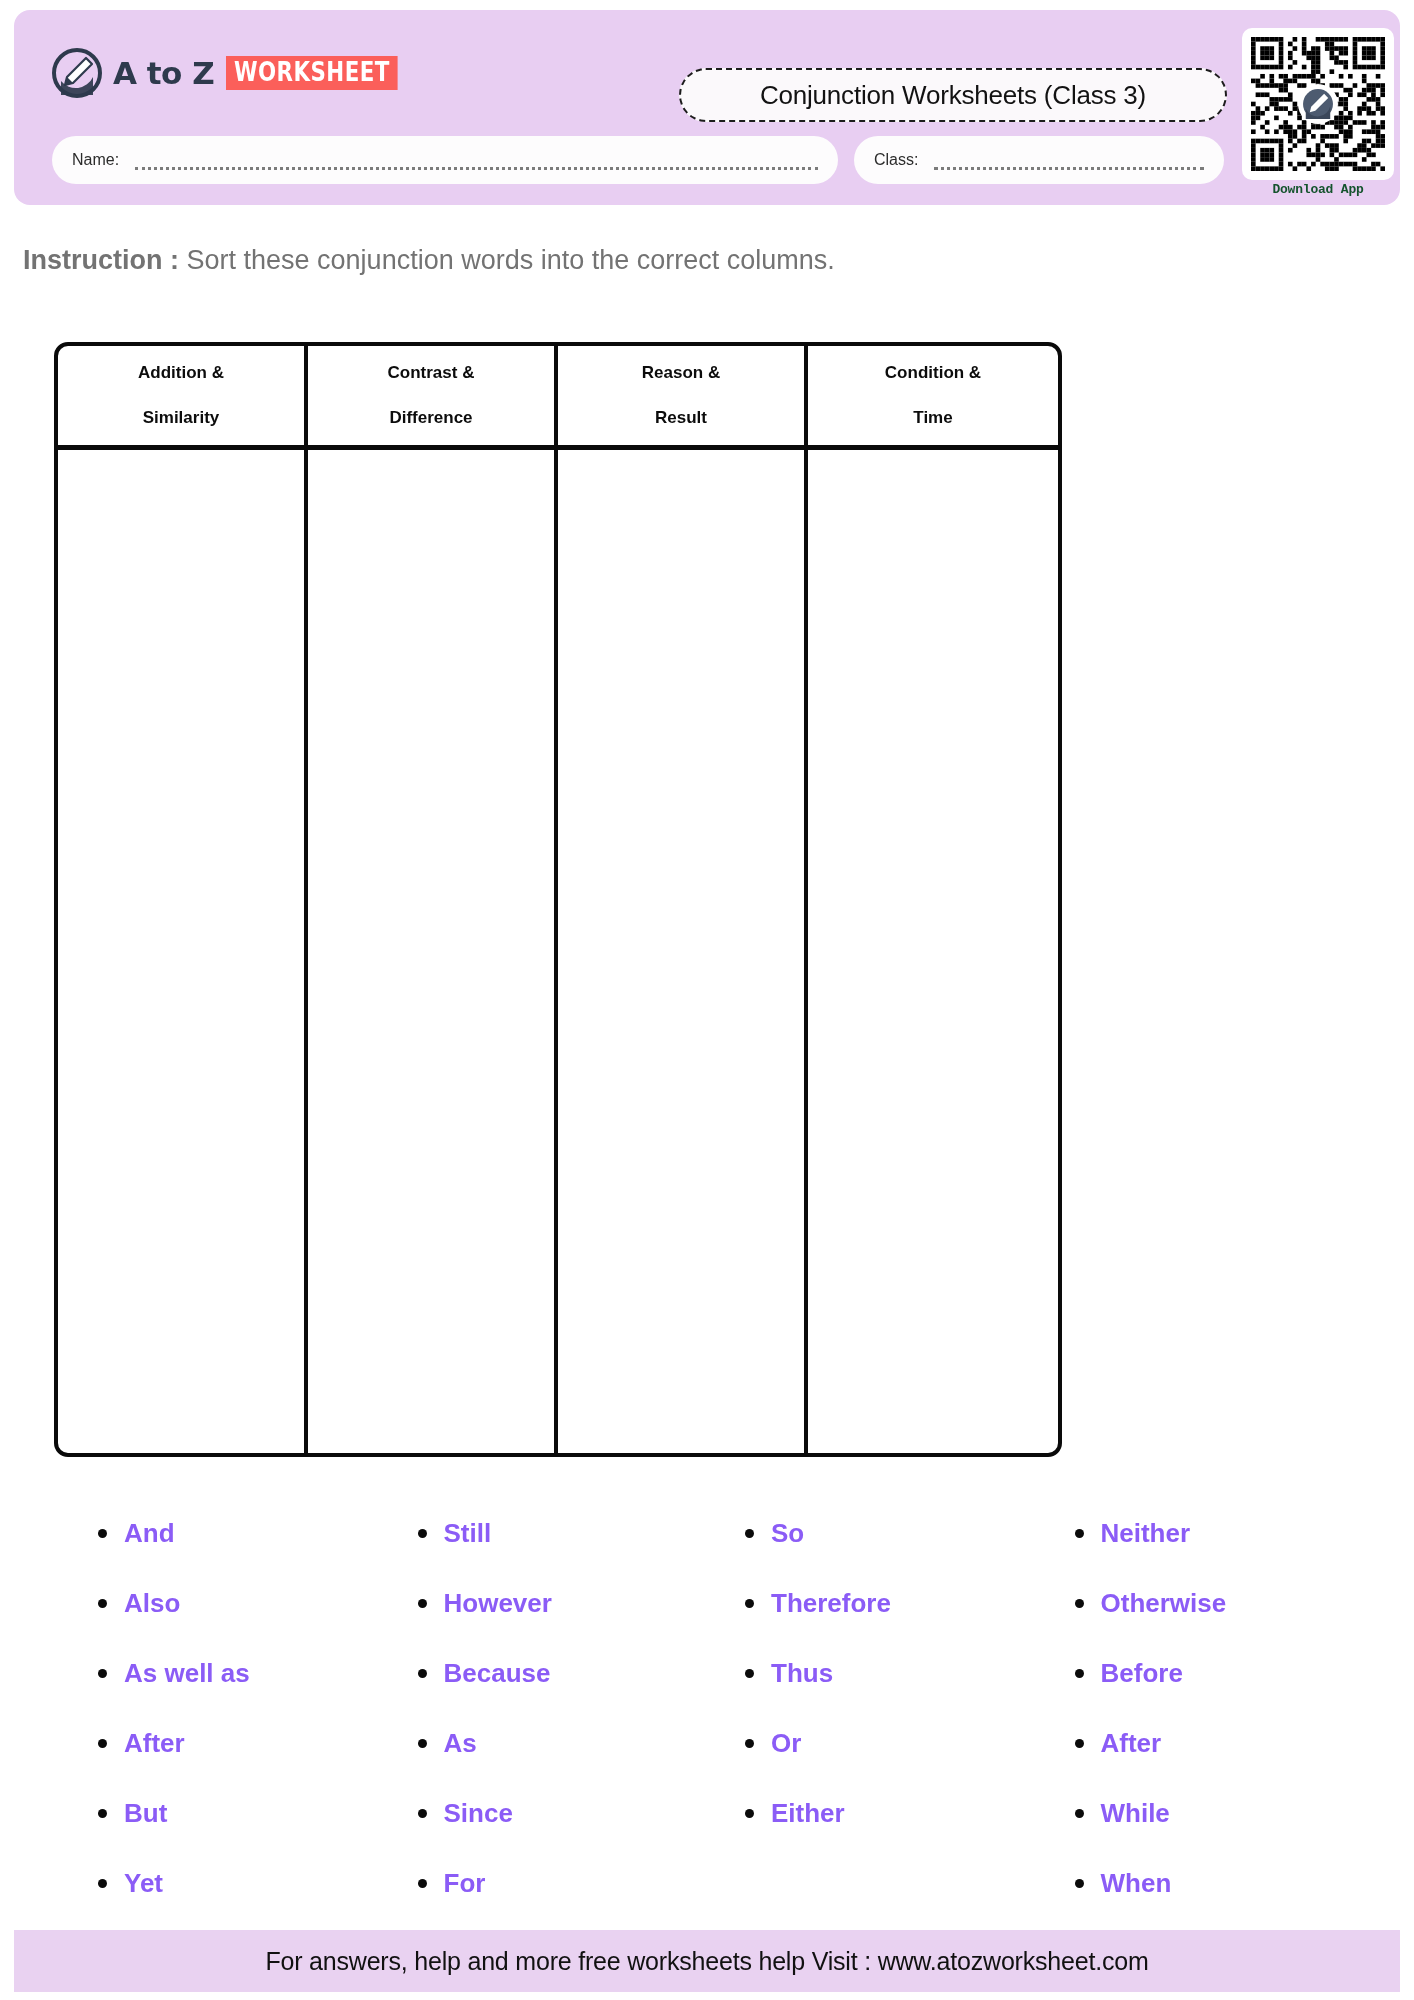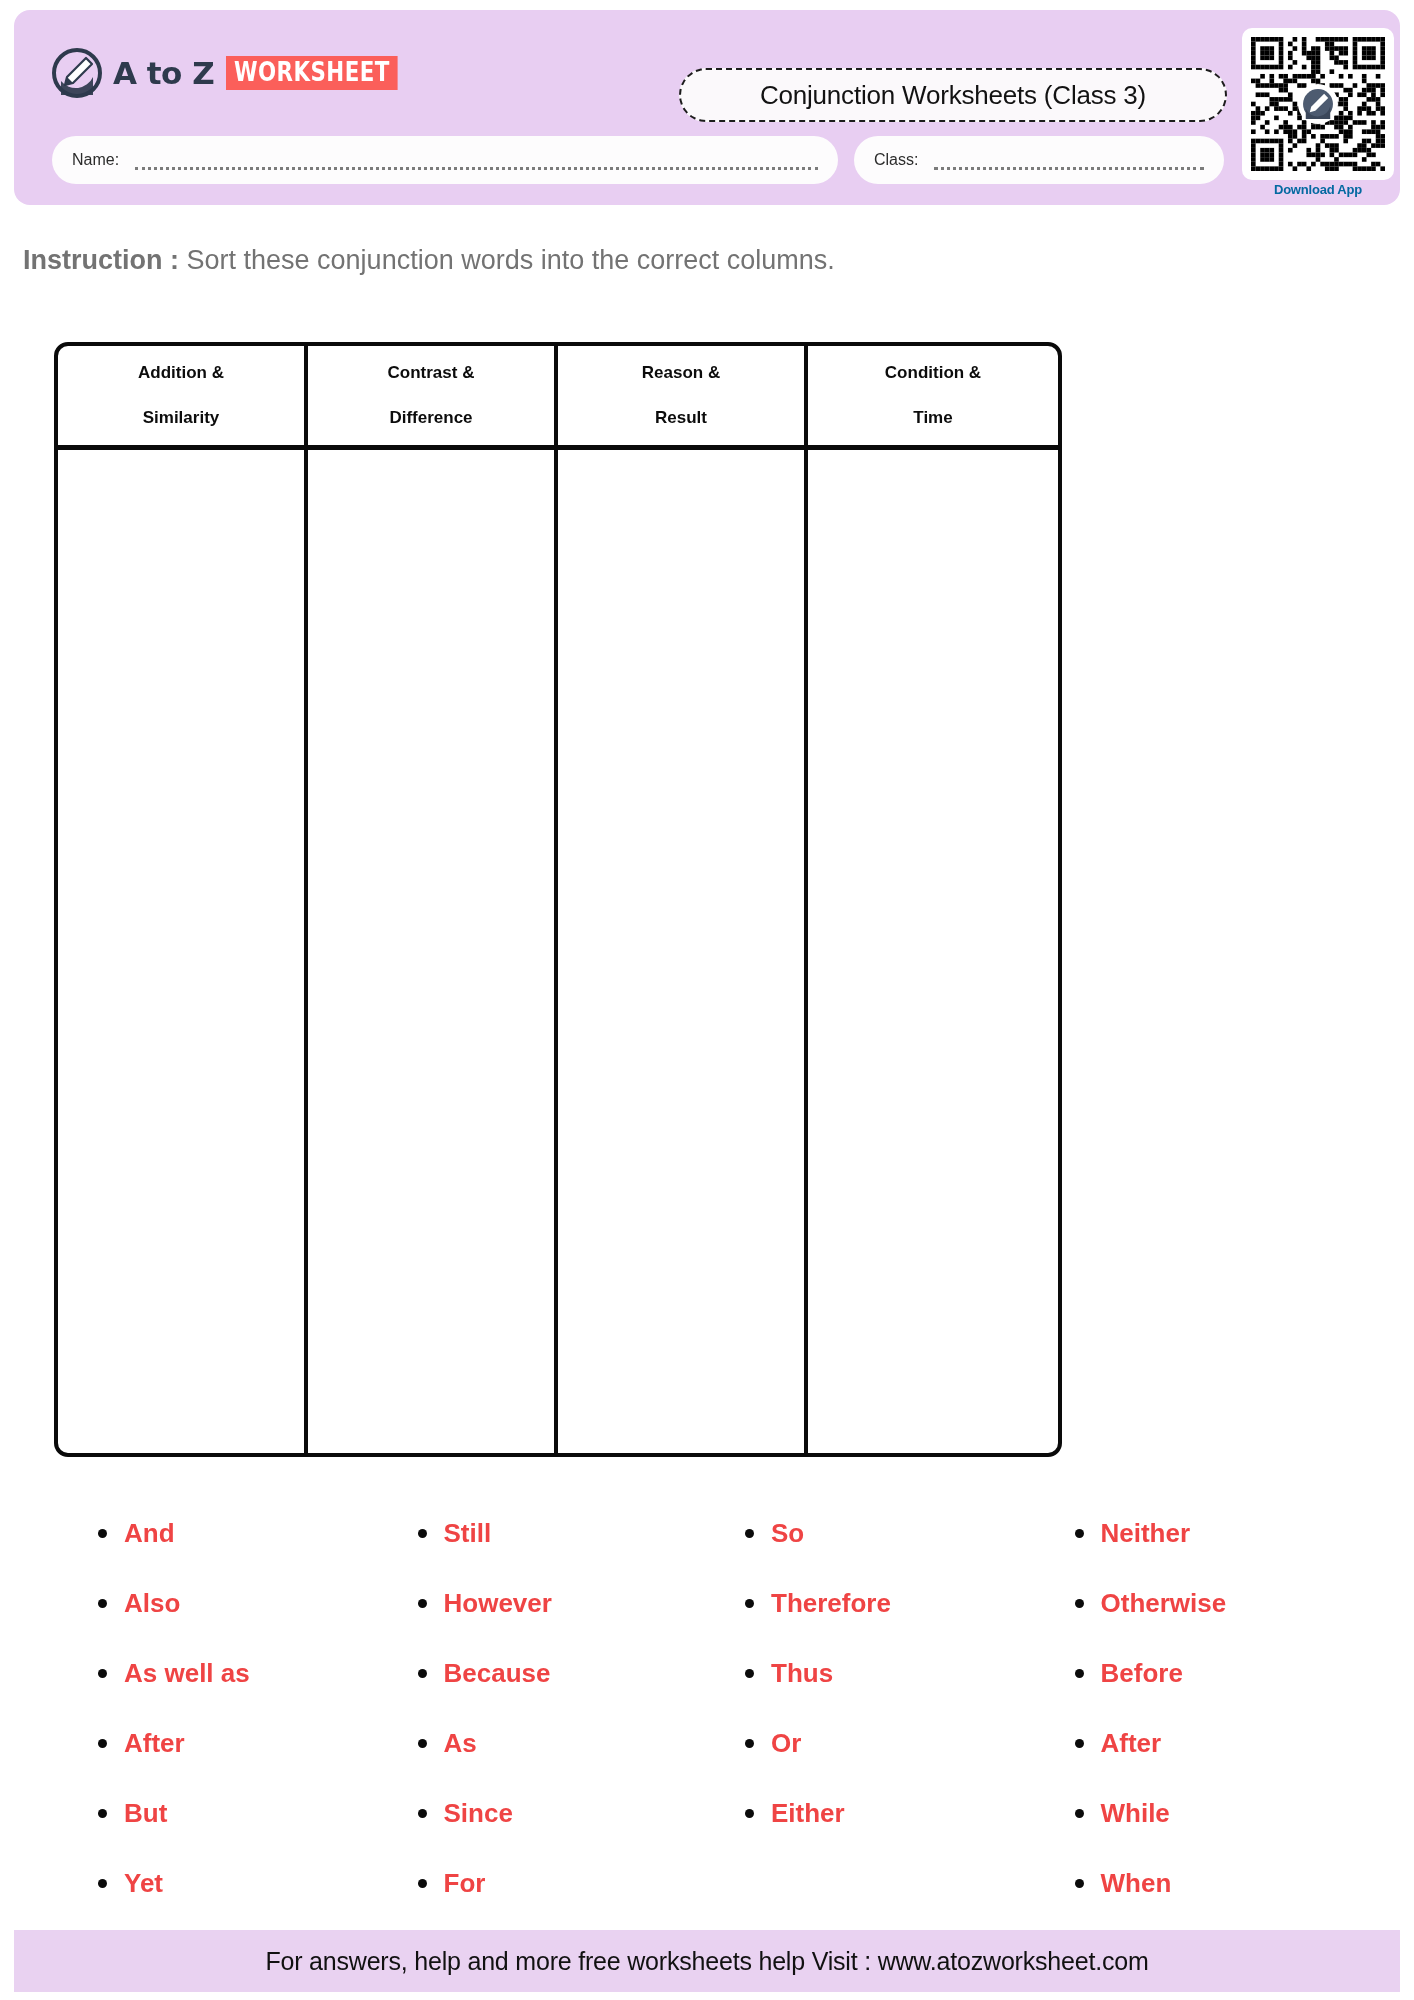--- a/index.html
+++ b/index.html
@@ -161,23 +161,24 @@
     background: #ffffff;
     border-radius: 50%;
     display: flex;
     align-items: center;
     justify-content: center;
   }
 
   .qr-caption {
     font-size: 13px;
     font-weight: bold;
-    color: #0369a1;
+    color: #14532d;
     margin-top: 2px;
     letter-spacing: -0.2px;
+    font-family: Liberation Mono, monospace;
   }
 
   
   .instruction {
     position: absolute;
     left: 23px;
     top: 245px;
     font-size: 27px;
     color: #737373;
     white-space: nowrap;
@@ -249,21 +250,21 @@
   .wb-col:nth-child(4) { padding-left: 30px; }
 
   .wb-item {
     position: relative;
     height: 70px;
     display: flex;
     align-items: center;
     padding-left: 34px;
     font-size: 26px;
     font-weight: bold;
-    color: #ef4444;
+    color: #8b5cf6;
     white-space: nowrap;
   }
 
   .wb-item::before {
     content: "";
     position: absolute;
     left: 8px;
     top: 50%;
     width: 9px;
     height: 9px;

